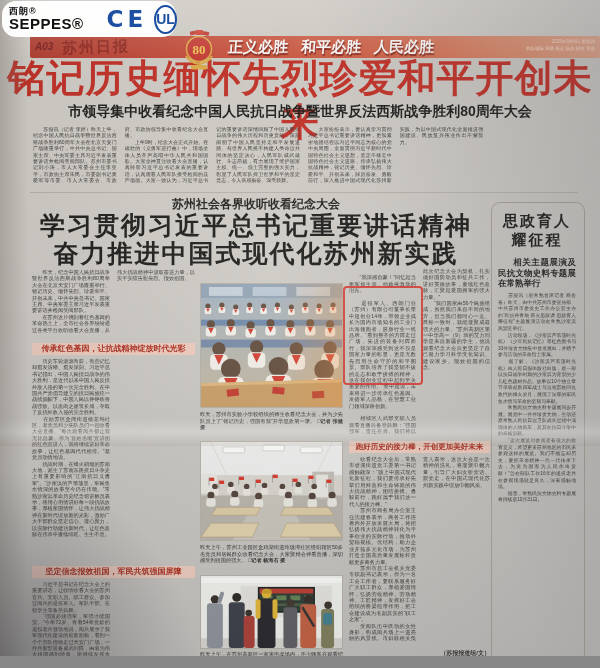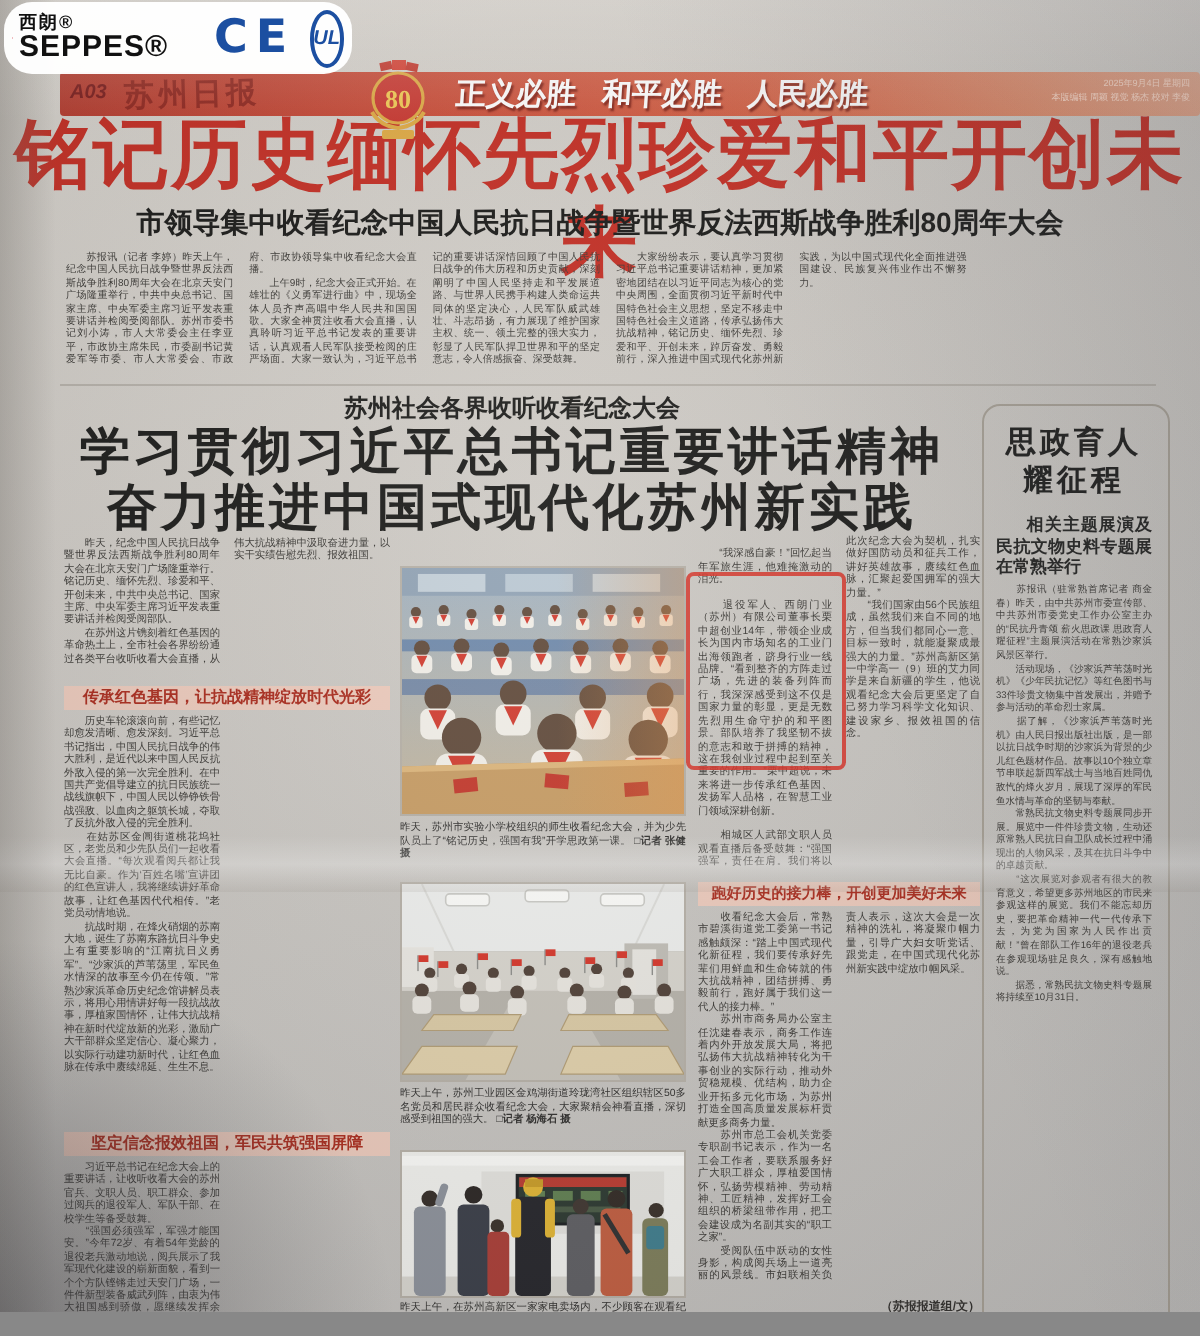--- a/index.html
+++ b/index.html
@@ -11,22 +11,22 @@
   .jt p{margin:0;}
   
   #wm{left:2px;top:1px;width:174px;height:36px;background:rgba(255,255,255,.97);
     border-radius:14px;z-index:50;display:flex;align-items:center;padding:0 4px;box-sizing:border-box;}
   #wm .brand{margin-left:3px;line-height:1;}
   #wm .cn{font-size:9px;font-weight:700;color:#111;letter-spacing:1px;}
   #wm .en{font-size:15px;font-weight:700;color:#111;letter-spacing:.5px;}
   #wm .ce{font-size:23px;font-weight:700;color:#1c4fa1;letter-spacing:4px;margin-left:23px;font-family:"DejaVu Sans",sans-serif;}
   #wm .bar{width:2px;height:24px;background:#1c4fa1;margin:0 5px 0 2px;}
   #wm .ul{width:25px;height:25px;border:2.5px solid #1c4fa1;border-radius:50%;
-    display:flex;align-items:center;justify-content:center;font-weight:700;font-style:italic;
-    font-size:10px;color:#1c4fa1;}
+    display:flex;align-items:center;justify-content:center;font-weight:700;
+    font-size:14px;color:#1c4fa1;}
   
   #banner{left:30px;top:36px;width:570px;height:22px;border-radius:2px;
     background:linear-gradient(90deg,#b23527 0%,#c84631 30%,#d35c3e 62%,#dd8663 85%,#e2a183 100%);}
   #banner .pg{position:absolute;left:5px;top:5px;font-style:italic;font-weight:700;font-size:10px;color:#731110;}
   #banner .paper{position:absolute;left:32px;top:2px;font-family:"Liberation Serif",serif;
     font-weight:700;font-size:15px;color:#861a12;transform:rotate(-1.5deg);opacity:.88;letter-spacing:2px;}
   #banner .slogans{position:absolute;left:198px;top:2px;display:flex;gap:13px;transform:skewX(-4deg);}
   #banner .slogans span{font-weight:700;font-size:15px;color:#fff;text-shadow:1px 1.5px 1px rgba(110,18,8,.85);}
   #banner .info{position:absolute;right:5px;top:3px;text-align:right;font-size:4.5px;line-height:6.5px;color:#ffd9c6;}
   #emblem{left:182px;top:30px;width:34px;height:42px;z-index:5;}

